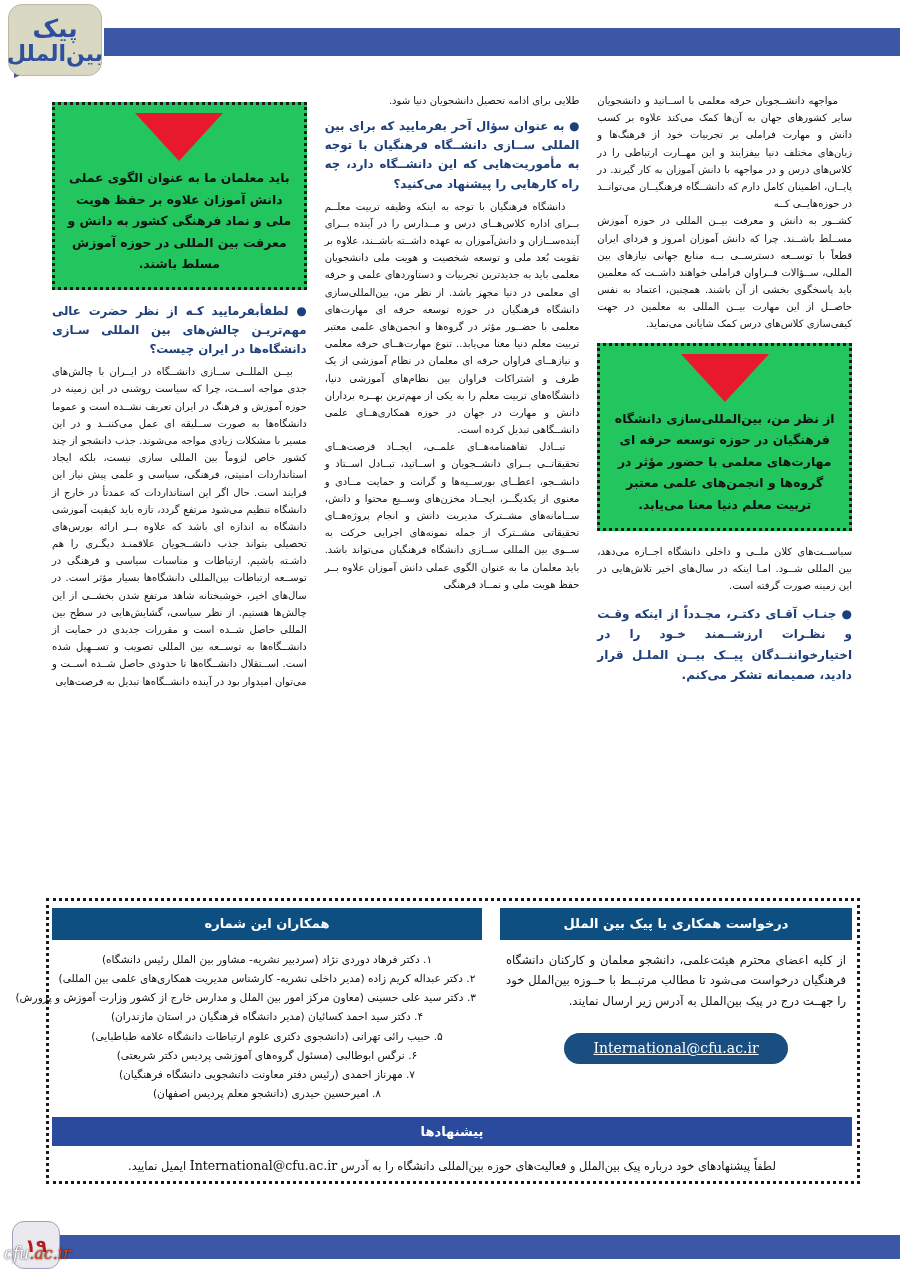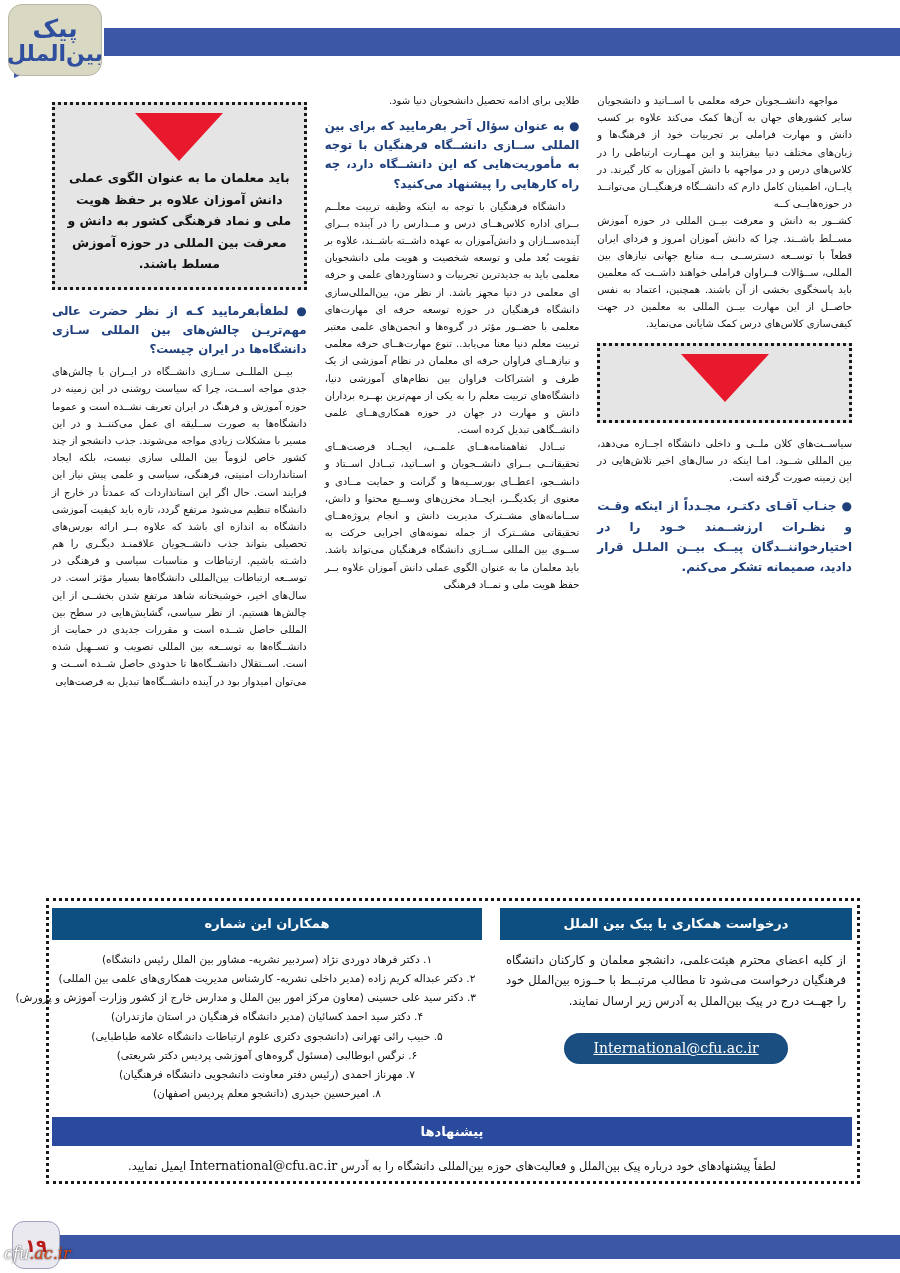--- a/index.html
+++ b/index.html
@@ -108,21 +108,21 @@
     font-size: 12px;
     line-height: 1.7;
     font-weight: bold;
     color: #1f3f7a;
     text-align: justify;
     text-align-last: right;
   }
 
   
   .pullquote {
-    background: #e5e5e5;
+    background: #22c55e;
     border: 3px dotted #1a1a1a;
     padding: 8px 12px 12px 12px;
     margin: 10px 0 12px 0;
     text-align: center;
     position: relative;
   }
   .pq-triangle {
     width: 0; height: 0;
     border-left: 44px solid transparent;
     border-right: 44px solid transparent;
@@ -302,20 +302,21 @@
     <p class="question">● به عنوان سؤال آخر بفرمایید که برای بین المللی ســازی دانشــگاه فرهنگیان با توجه به مأموریت‌هایی که این دانشــگاه دارد، چه راه کارهایی را پیشنهاد می‌کنید؟</p>
     <p class="body">دانشگاه فرهنگیان با توجه به اینکه وظیفه تربیت معلــم بــرای اداره کلاس‌هــای درس و مــدارس را در آینده بــرای آینده‌ســازان و دانش‌آموزان به عهده داشــته باشــند، علاوه بر تقویت بُعد ملی و توسعه شخصیت و هویت ملی دانشجویان معلمی باید به جدیدترین تجربیات و دستاوردهای علمی و حرفه ای معلمی در دنیا مجهز باشد. از نظر من، بین‌المللی‌سازی دانشگاه فرهنگیان در حوزه توسعه حرفه ای مهارت‌های معلمی با حضــور مؤثر در گروه‌ها و انجمن‌های علمی معتبر تربیت معلم دنیا معنا می‌یابد.. تنوع مهارت‌هــای حرفه معلمی و نیازهــای فراوان حرفه ای معلمان در نظام آموزشی از یک طرف و اشتراکات فراوان بین نظام‌های آموزشی دنیا، دانشگاه‌های تربیت معلم را به یکی از مهم‌ترین بهــره برداران دانش و مهارت در جهان در حوزه همکاری‌هــای علمی دانشــگاهی تبدیل کرده است.</p>
     <p class="body">تبــادل تفاهمنامه‌هــای علمــی، ایجــاد فرصت‌هــای تحقیقاتــی بــرای دانشــجویان و اســاتید، تبــادل اســتاد و دانشــجو، اعطــای بورســیه‌ها و گرانت و حمایت مــادی و معنوی از یکدیگــر، ایجــاد مخزن‌های وســیع محتوا و دانش، ســامانه‌های مشــترک مدیریت دانش و انجام پروژه‌هــای تحقیقاتی مشــترک از جمله نمونه‌های اجرایی حرکت به ســوی بین المللی ســازی دانشگاه فرهنگیان می‌تواند باشد. باید معلمان ما به عنوان الگوی عملی دانش آموزان علاوه بــر حفظ هویت ملی و نمــاد فرهنگی</p>
   </div>
 
   <div class="col">
     <p class="body">مواجهه دانشــجویان حرفه معلمی با اســاتید و دانشجویان سایر کشورهای جهان به آن‌ها کمک می‌کند علاوه بر کسب دانش و مهارت فراملی بر تجربیات خود از فرهنگ‌ها و زبان‌های مختلف دنیا بیفزایند و این مهــارت ارتباطی را در کلاس‌های درس و در مواجهه با دانش آموزان به کار گیرند. در پایــان، اطمینان کامل دارم که دانشــگاه فرهنگیــان می‌توانــد در حوزه‌هایــی کــه</p>
     <p class="body noindent">کشــور به دانش و معرفت بیــن المللی در حوزه آموزش مســلط باشــند. چرا که دانش آموزان امروز و فردای ایران قطعاً با توســعه دسترســی بــه منابع جهانی نیازهای بین المللی، ســؤالات فــراوان فراملی خواهند داشــت که معلمین باید پاسخگوی بخشی از آن باشند. همچنین، اعتماد به نفس حاصــل از این مهارت بیــن المللی به معلمین در جهت کیفی‌سازی کلاس‌های درس کمک شایانی می‌نماید.</p>
     <div class="pullquote">
       <div class="pq-triangle"></div>
+      <div class="pq-text">از نظر من، بین‌المللی‌سازی دانشگاه فرهنگیان در حوزه توسعه حرفه ای مهارت‌های معلمی با حضور مؤثر در گروه‌ها و انجمن‌های علمی معتبر تربیت معلم دنیا معنا می‌یابد.</div>
     </div>
     <p class="body noindent">سیاســت‌های کلان ملــی و داخلی دانشگاه اجــازه می‌دهد، بین المللی شــود. امـا اینکه در سال‌های اخیر تلاش‌هایی در این زمینه صورت گرفته است.</p>
     <p class="closing">● جنـاب آقـای دکتـر، مجـدداً از اینکه وقـت و نظـرات ارزشــمند خـود را در اختیارخواننــدگان پیــک بیــن الملـل قرار دادید، صمیمانه تشکر می‌کنم.</p>
   </div>
 
 </div>
 
 <div class="dotted-frame"></div>
 
 <div class="panels">

